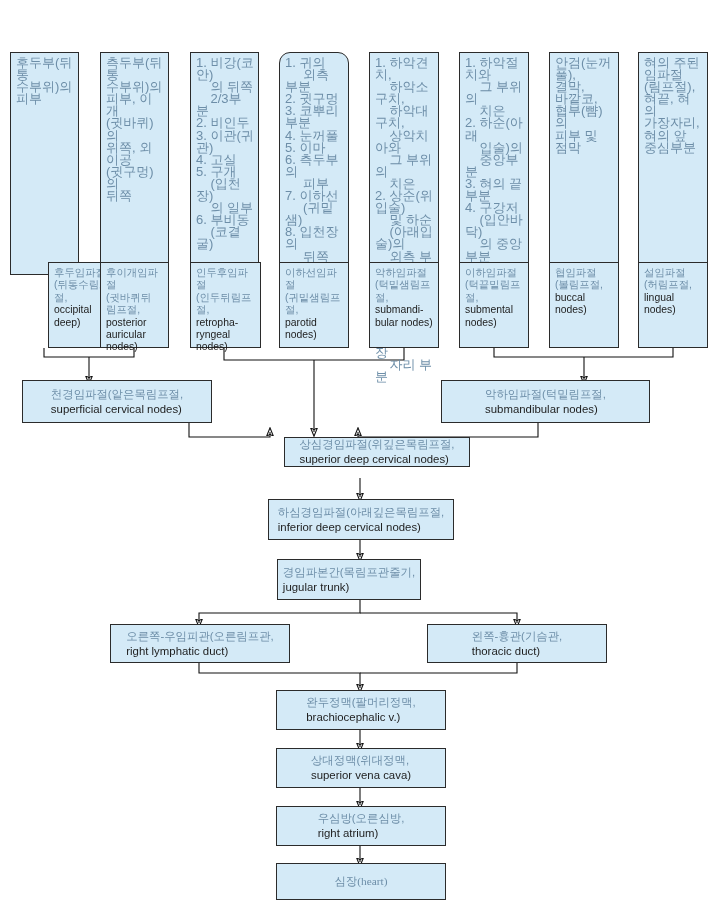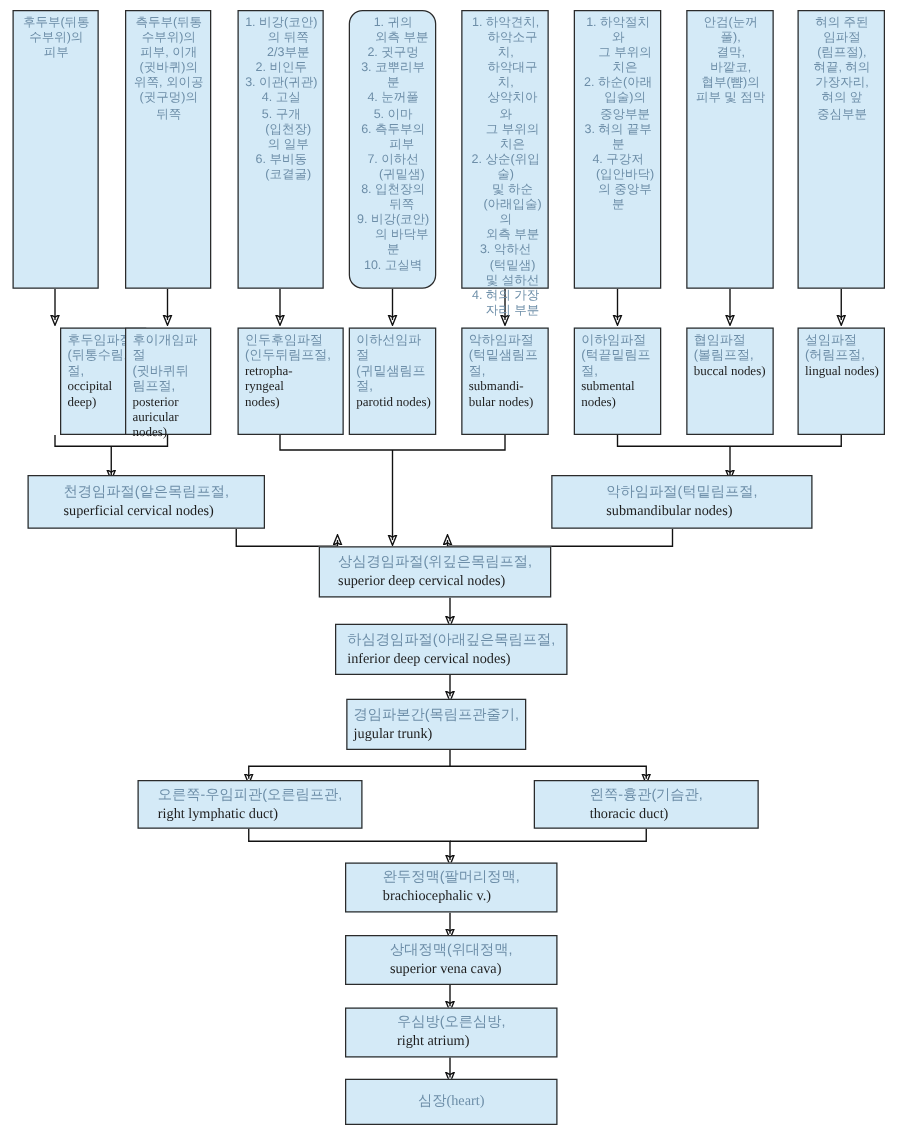--- a/index.html
+++ b/index.html
@@ -26,44 +26,45 @@
     border: 1px solid #2b2b2b;
     z-index: 2;
   }
   .box .txt {
     display: block;
     white-space: pre-wrap;
   }
   
   .topbox {
     padding: 4px 4px 4px 5px;
-    font-size: 10px;
+    font-size: 13px;
     line-height: 12.1px;
     color: #5f7f99;
-    text-align: center;
+    text-align: left;
+    margin-top: 44px;
   }
   
   .nodebox {
     padding: 4px 3px 4px 5px;
     font-size: 10.4px;
     line-height: 12.4px;
     text-align: left;
   }
   
   .widebox {
     display: flex;
     align-items: center;
     justify-content: center;
     text-align: left;
     font-size: 11.4px;
     line-height: 14.6px;
     padding: 2px 4px;
   }
   .ko { color: #6d8ea8; }
-  .en { color: #1d1d1d; font-family: Liberation Serif, serif; }
+  .en { color: #1d1d1d; }
 
   svg.connectors {
     position: absolute;
     left: 0; top: 0;
     width: 721px;
     height: 906px;
     z-index: 1;
     overflow: visible;
   }
   svg.connectors path, svg.connectors line {
@@ -221,21 +222,21 @@
 deep)</span>
   </div>
   <div class="box nodebox" style="left:100px; top:262px; width:69px;  height:86px;">
     <span class="txt ko">후이개임파절
 (귓바퀴뒤
 림프절,</span>
       <span class="txt en">posterior
 auricular
 nodes)</span>
   </div>
-  <div class="box nodebox" style="left:190px; top:262px; width:85px;  height:86px;">
+  <div class="box nodebox" style="left:190px; top:262px; width:71px;  height:86px;">
     <span class="txt ko">인두후임파절
 (인두뒤림프절,</span>
       <span class="txt en">retropha-
 ryngeal
 nodes)</span>
   </div>
   <div class="box nodebox" style="left:279px; top:262px; width:70px;  height:86px;">
     <span class="txt ko">이하선임파절
 (귀밑샘림프절,</span>
       <span class="txt en">parotid nodes)</span>
@@ -269,21 +270,21 @@
       <span class="en">superficial cervical nodes)</span>
     </div>
   </div>
   <div class="box widebox" style="left:441px; top:380px; width:209px; height:43px;">
     <div>
       <span class="ko">악하임파절(턱밑림프절,</span><br>
       <span class="en">submandibular nodes)</span>
     </div>
   </div>
 
-  <div class="box widebox" style="left:255px; top:437px; width:186px; height:41px;">
+  <div class="box widebox" style="left:284px; top:437px; width:186px; height:30px;">
     <div>
       <span class="ko">상심경임파절(위깊은목림프절,</span><br>
       <span class="en">superior deep cervical nodes)</span>
     </div>
   </div>
 
   <div class="box widebox" style="left:268px; top:499px; width:186px; height:41px;">
     <div>
       <span class="ko">하심경임파절(아래깊은목림프절,</span><br>
       <span class="en">inferior deep cervical nodes)</span>

